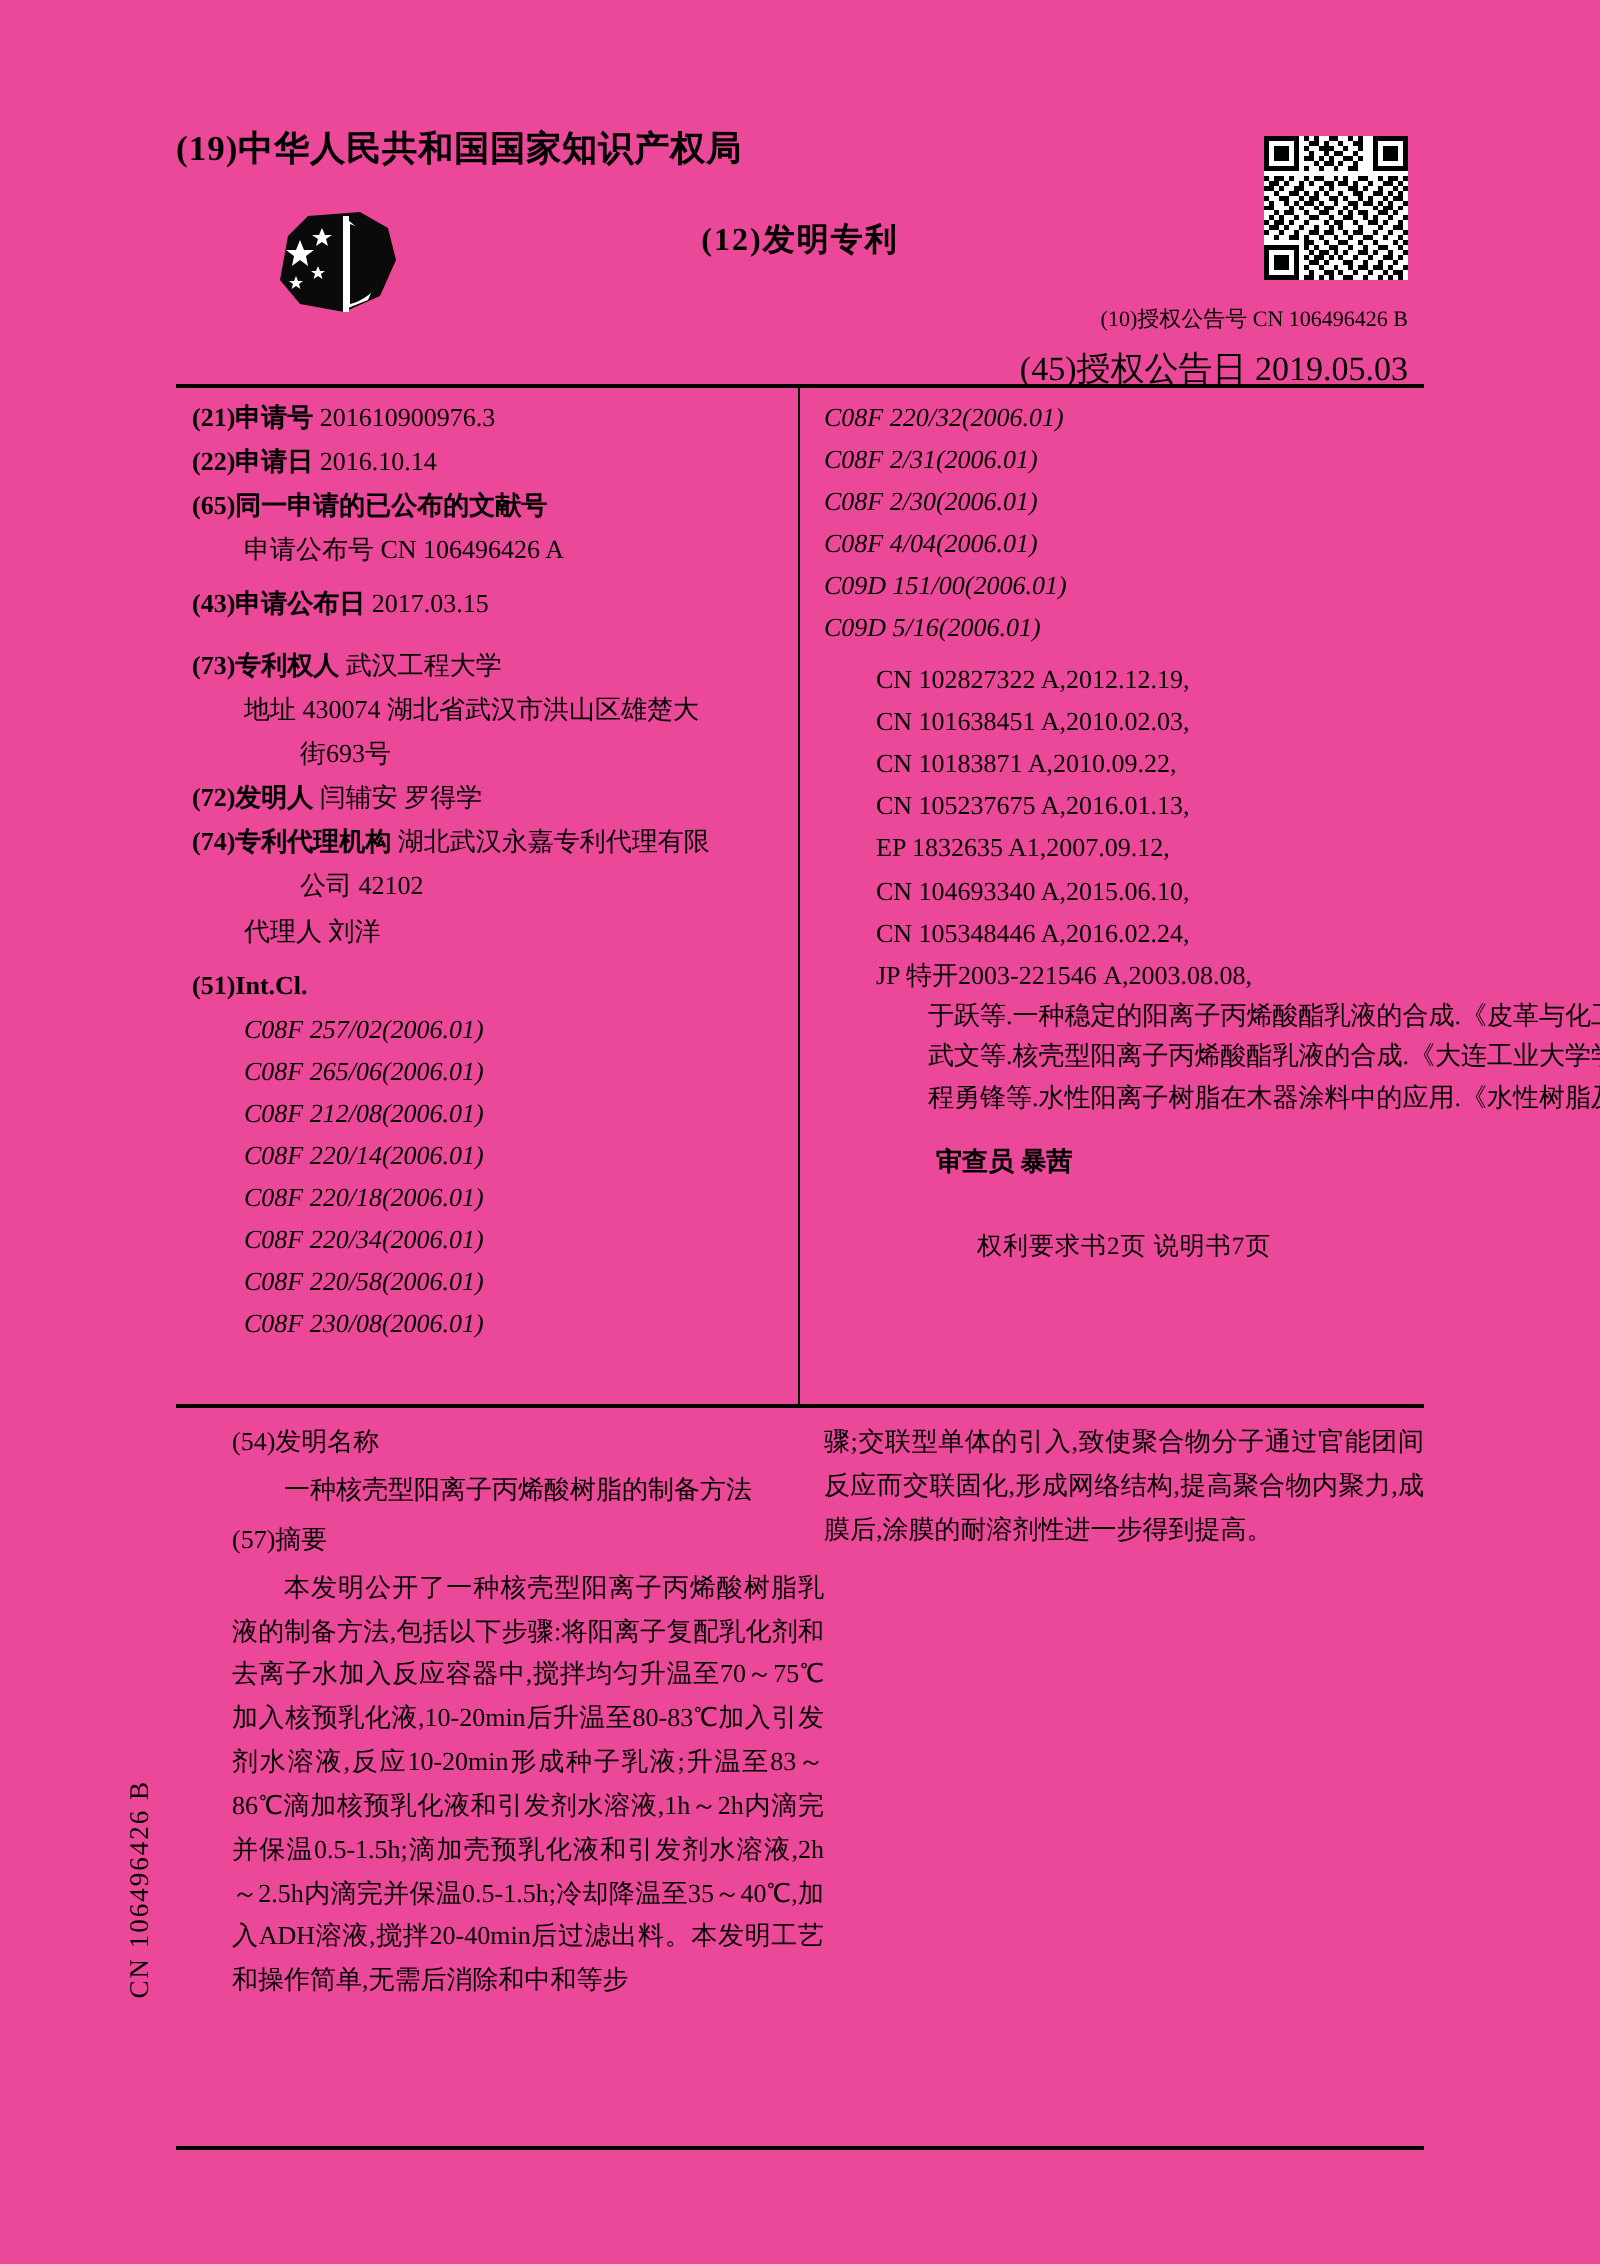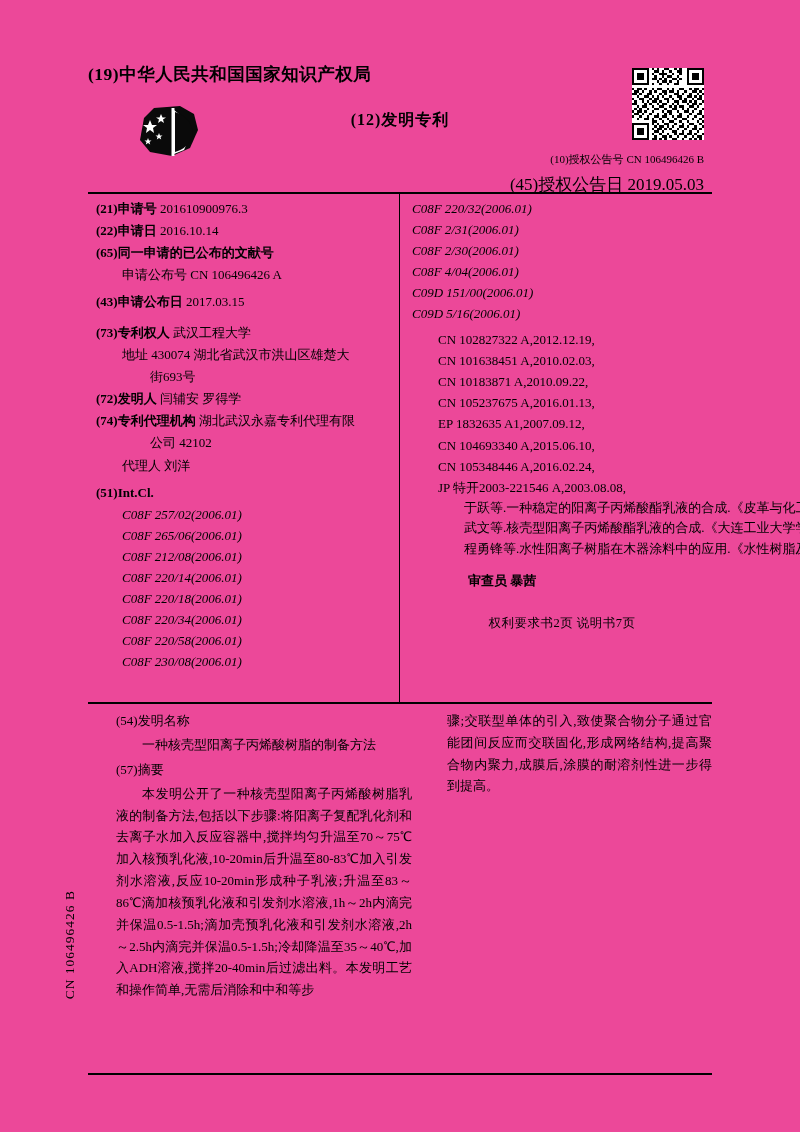--- a/index.html
+++ b/index.html
@@ -154,21 +154,20 @@
   }
   .abstract-body {
     text-indent: 2em;
     text-align: justify;
     line-height: 1.68;
     margin-top: 2px;
   }
   .cont-body {
     text-align: justify;
     line-height: 1.68;
-    margin-left: 35px;
   }
 
   
   .side-code {
     position: absolute;
     left: 62px;
     top: 890px;
     font-size: 13.5px;
     letter-spacing: 1px;
     writing-mode: vertical-rl;

